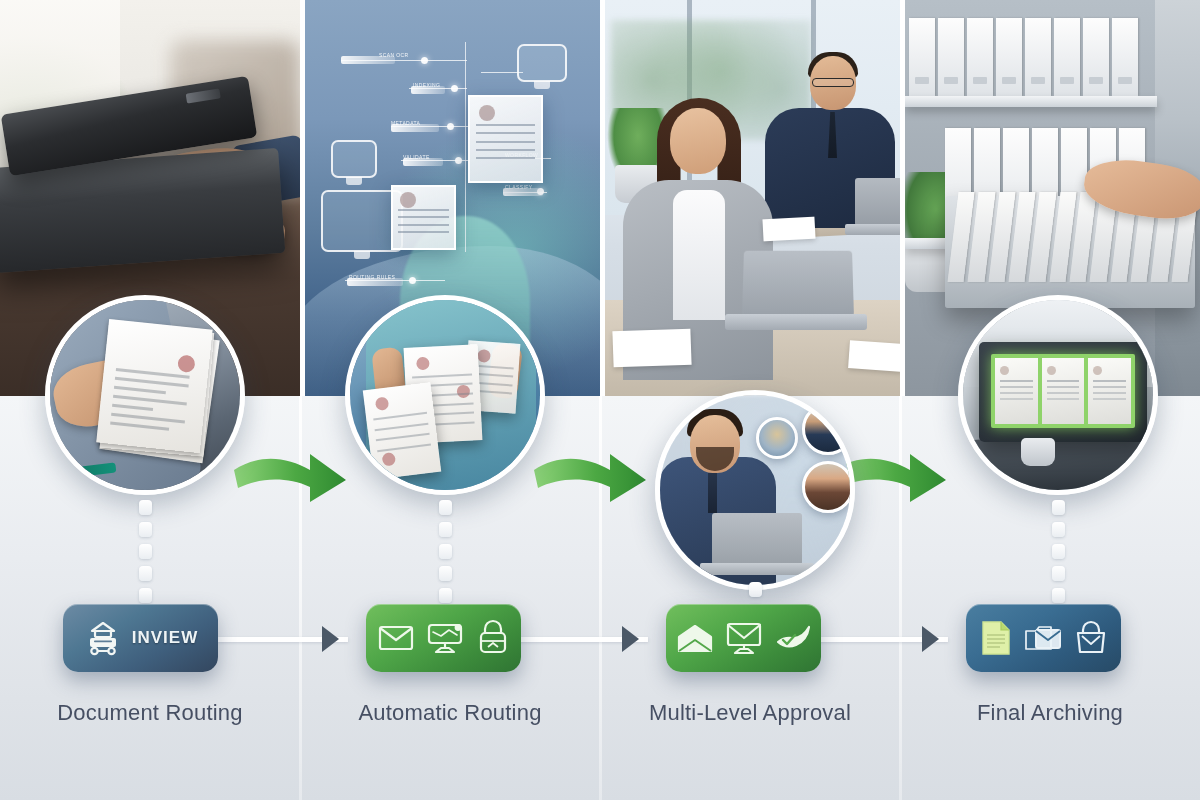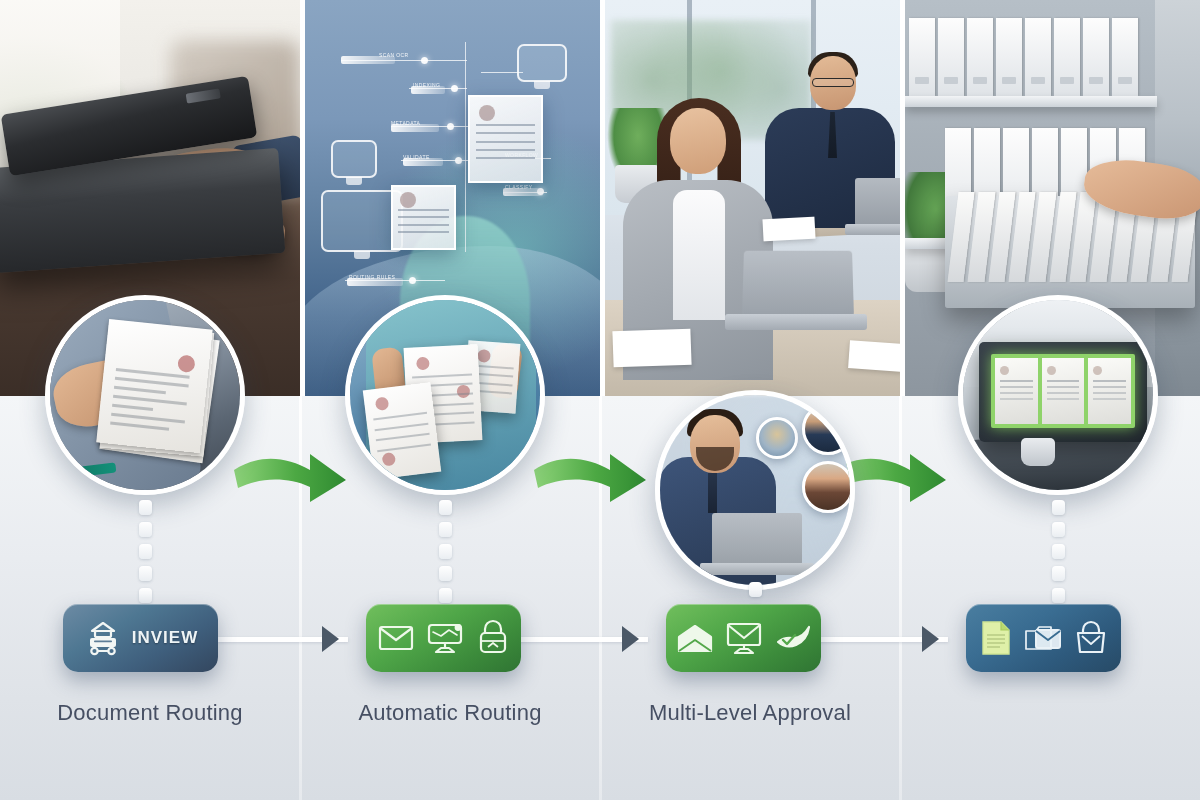--- a/index.html
+++ b/index.html
@@ -741,14 +741,15 @@
         <path d="M11 14 V11 a8 8 0 0 1 16 0 v3"></path>
         <path d="M6 14 H32 L30 33 H8 Z"></path>
         <path d="M10 17 L19 25 L28 17" stroke-width="1.8"></path>
       </svg>
     </span>
   </div>
 
   <div class="label" style="left:0;">Document Routing</div>
   <div class="label" style="left:600px;">Multi-Level Approval</div>
   <div class="label" style="left:300px;">Automatic Routing</div>
+  <div class="label" style="left:900px;">Final Archiving</div>
 
 </div>
 
 </body></html>

